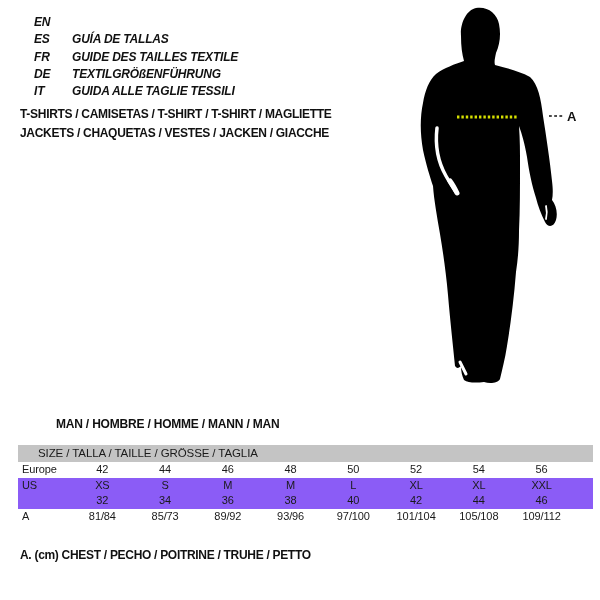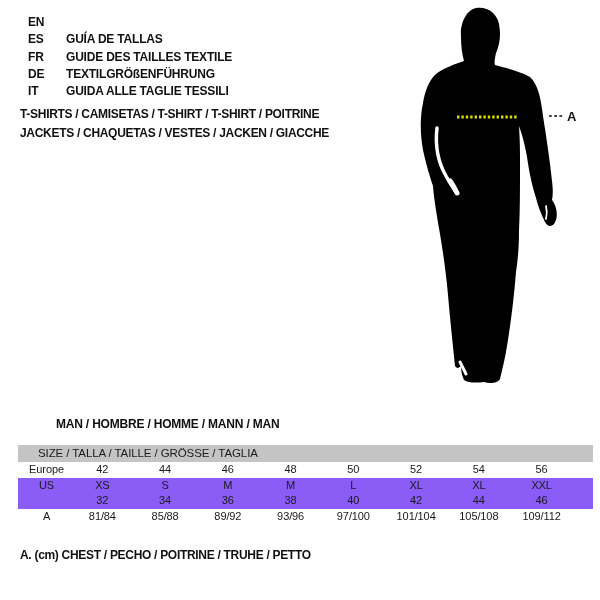--- a/index.html
+++ b/index.html
@@ -1,36 +1,36 @@
 <!DOCTYPE html>
 <html><head>
 <meta charset="utf-8">
 <style>
   html,body{margin:0;padding:0;background:#ffffff;}
   #canvas{
     position:relative;width:600px;height:600px;background:#ffffff;overflow:hidden;
     font-family:"Liberation Sans","DejaVu Sans",sans-serif;color:#111111;
   }
   
-  .lang-block{position:absolute;left:28px;top:14px;}
+  .lang-block{position:absolute;left:34px;top:14px;font-style:italic;}
   .lang-row{display:flex;height:17.3px;line-height:17.3px;font-size:12px;font-weight:700;letter-spacing:-0.2px;}
   .lang-code{width:38px;}
   
   .product-block{position:absolute;left:20px;top:105px;}
   .product-line{height:18.5px;line-height:18.5px;font-size:12px;font-weight:700;letter-spacing:-0.3px;}
   
   .figure-wrap{position:absolute;left:400px;top:0;width:180px;height:395px;}
   
   .section-title{position:absolute;left:20px;top:417px;font-size:12px;font-weight:700;letter-spacing:-0.2px;padding-left:36px;}
   
   .size-table{position:absolute;left:18px;top:445px;width:575px;font-size:11px;letter-spacing:-0.1px;color:#1a1a1a;}
   .st-header{height:17px;line-height:17px;background:#c4c4c4;padding-left:20px;font-size:11.5px;}
   .st-row{display:grid;grid-template-columns:53px repeat(8,1fr) 20px;height:15.5px;line-height:15.5px;}
   .st-row.band{background:#8b5cf6;}
-  .st-lbl{padding-left:4px;text-align:center;}
+  .st-lbl{padding-left:4px;text-align:left;}
   .st-val{text-align:center;}
   
   .footnote{position:absolute;left:20px;top:548px;font-size:12px;font-weight:700;letter-spacing:-0.3px;}
 </style>
 </head>
 <body>
 
 <div id="canvas">
 
   <div class="lang-block">
@@ -49,21 +49,21 @@
       <span class="lang-code">DE</span>
       <span class="lang-label">TEXTILGRÖßENFÜHRUNG</span>
     </div>
     <div class="lang-row">
       <span class="lang-code">IT</span>
       <span class="lang-label">GUIDA ALLE TAGLIE TESSILI</span>
     </div>
   </div>
 
   <div class="product-block">
-    <div class="product-line">T-SHIRTS / CAMISETAS / T-SHIRT / T-SHIRT / POITRINE</div>
+    <div class="product-line">T-SHIRTS / CAMISETAS / T-SHIRT / T-SHIRT / MAGLIETTE</div>
     <div class="product-line">JACKETS / CHAQUETAS / VESTES / JACKEN / GIACCHE</div>
   </div>
 
   <div class="figure-wrap">
     <svg width="180" height="395" viewBox="400 0 180 395" xmlns="http://www.w3.org/2000/svg">
       <path d="M 476 8
                C 487 6, 497 13, 499 24
                C 501 34, 500 44, 496 53
                C 495 58, 494 62, 495 65
                C 506 68, 519 71, 530 77
@@ -148,21 +148,21 @@
       <span class="st-val">40</span>
       <span class="st-val">42</span>
       <span class="st-val">44</span>
       <span class="st-val">46</span>
       <span class="st-val"></span>
     </div>
 
     <div class="st-row">
       <span class="st-lbl">A</span>
       <span class="st-val">81/84</span>
-      <span class="st-val">85/88</span>
+      <span class="st-val">85/73</span>
       <span class="st-val">89/92</span>
       <span class="st-val">93/96</span>
       <span class="st-val">97/100</span>
       <span class="st-val">101/104</span>
       <span class="st-val">105/108</span>
       <span class="st-val">109/112</span>
       <span class="st-val"></span>
     </div>
   </div>
 

